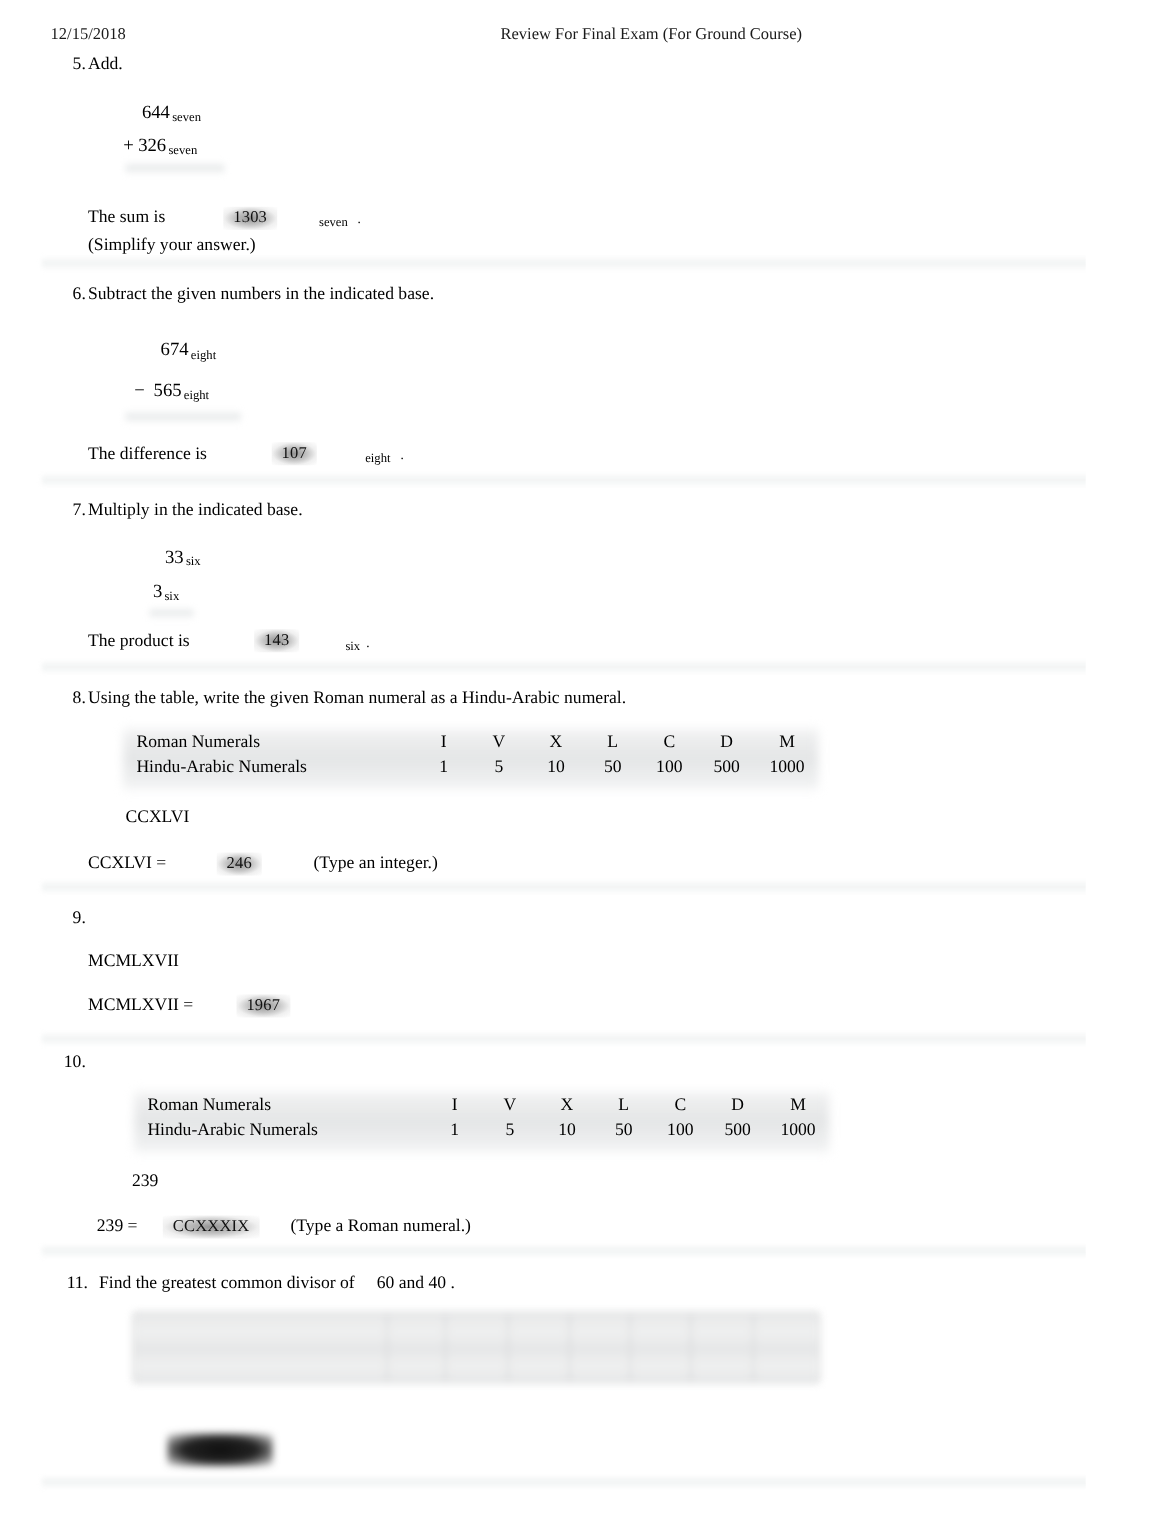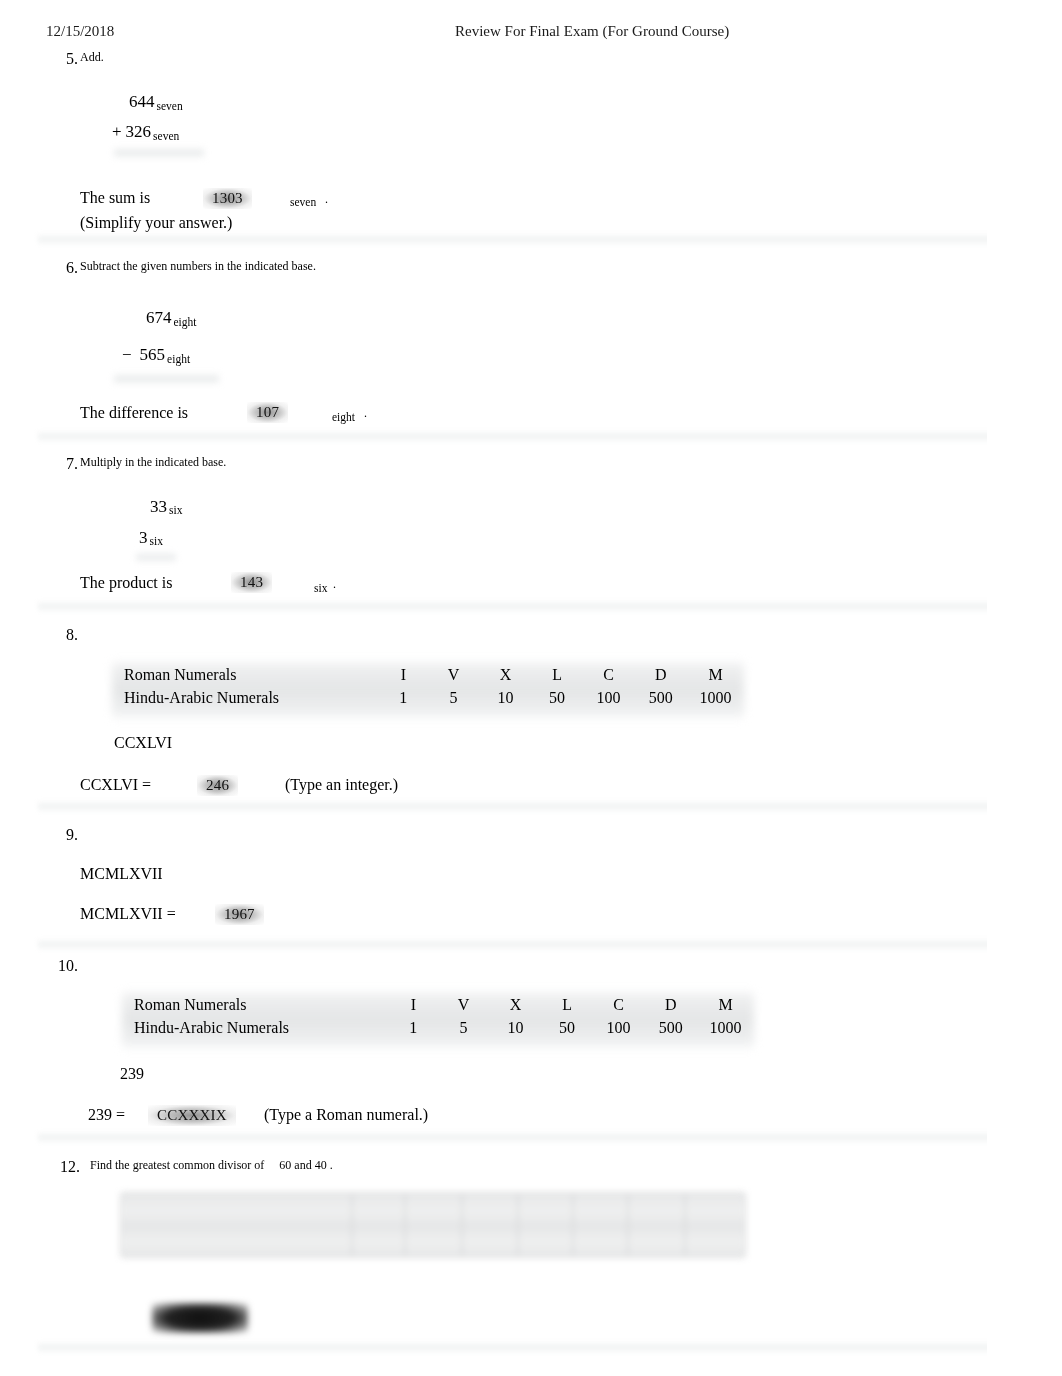--- a/index.html
+++ b/index.html
@@ -45,21 +45,21 @@
     pointer-events: none;
   }
   .num {
     position: absolute;
     font-size: 16px;
     text-align: right;
     width: 34px;
   }
   .stem {
     position: absolute;
-    font-size: 12px;
+    font-size: 16px;
     white-space: nowrap;
   }
   .sub {
     font-size: 11.5px;
     vertical-align: baseline;
     position: relative;
     top: 3px;
     padding-left: 2px;
   }
   .bigterm { font-size: 17px; }
@@ -211,20 +211,21 @@
   <div class="smudge" style="left:136px; top:552px; width:40px; height:11px;"></div>
 
   <div class="line-txt" style="left:80px; top:574px;">The product is</div>
   <div class="ans" style="left:231px; top:572px;">143</div>
   <div class="line-txt" style="left:314px; top:582px; font-size:11.5px;">six</div>
   <div class="line-txt" style="left:333px; top:577px; font-size:12px;">.</div>
 
   <div class="sep" style="top:600px;"></div>
 
   <div class="num" style="left:44px; top:626px;">8.</div>
+  <div class="stem" style="left:80px; top:626px;">Using the table, write the given Roman numeral as a Hindu-Arabic numeral.</div>
 
   <div class="rtable-wrap" style="left:112px; top:659px; width:632px; height:62px;"></div>
   <table class="rtable" style="left:112px; top:664px; width:632px;">
     <tbody>
         <tr>
       <td class="lbl" style="width:248px;">Roman Numerals</td>
       <td style="width:52px;">I</td>
       <td style="width:55px;">V</td>
       <td style="width:55px;">X</td>
       <td style="width:54px;">L</td>
@@ -288,21 +289,21 @@
   </tbody>
     </table>
 
   <div class="line-txt" style="left:120px; top:1065px;text-align:center;">239</div>
   <div class="line-txt" style="left:88px; top:1106px;">239 =</div>
   <div class="ans" style="left:148px; top:1105px;">CCXXXIX</div>
   <div class="line-txt" style="left:264px; top:1106px;">(Type a Roman numeral.)</div>
 
   <div class="sep" style="top:1131px;"></div>
 
-  <div class="num" style="left:46px; top:1158px;">12.</div>
+  <div class="num" style="left:46px; top:1158px;">11.</div>
   <div class="stem" style="left:90px; top:1158px;">
     <span>Find the greatest common divisor of</span>&nbsp;&nbsp;&nbsp;&nbsp;&nbsp;<span>60</span>&nbsp;<span>and</span>&nbsp;<span>40</span>&nbsp;<span>.</span>
   </div>
 
   <div class="blankgrid" style="left:120px; top:1192px; width:622px; height:62px;">
     <div class="cell" style="width:232px;"></div>
     <div class="cell" style="width:52px;"></div>
     <div class="cell" style="width:55px;"></div>
     <div class="cell" style="width:55px;"></div>
     <div class="cell" style="width:54px;"></div>

